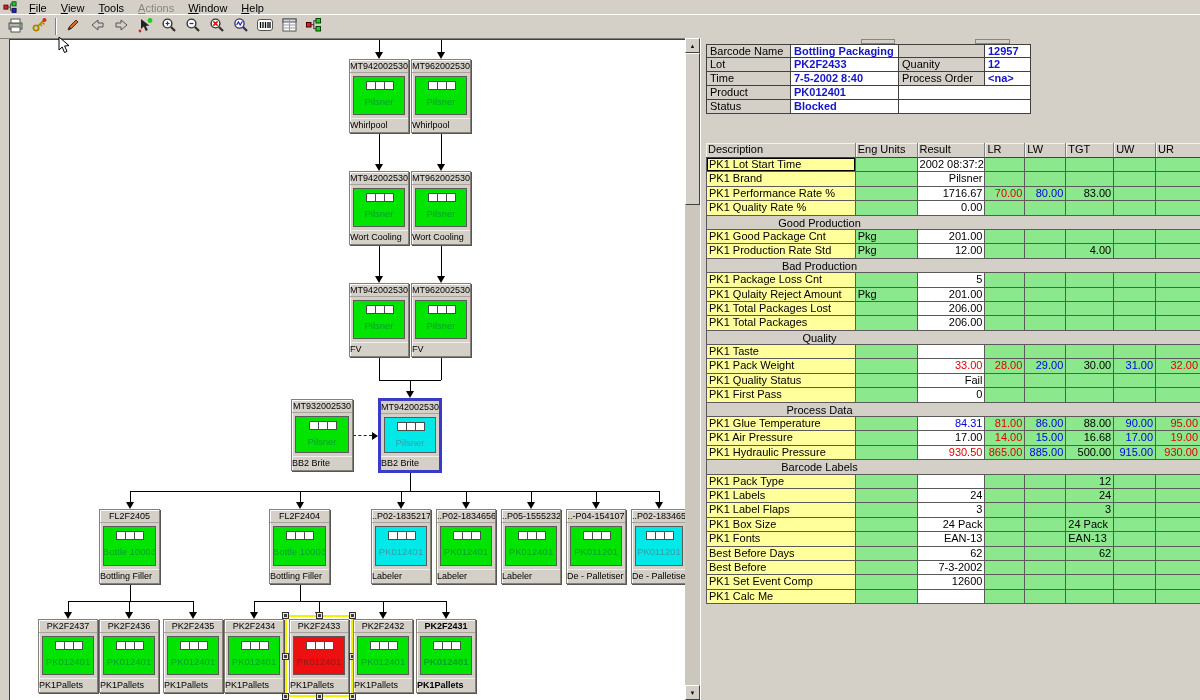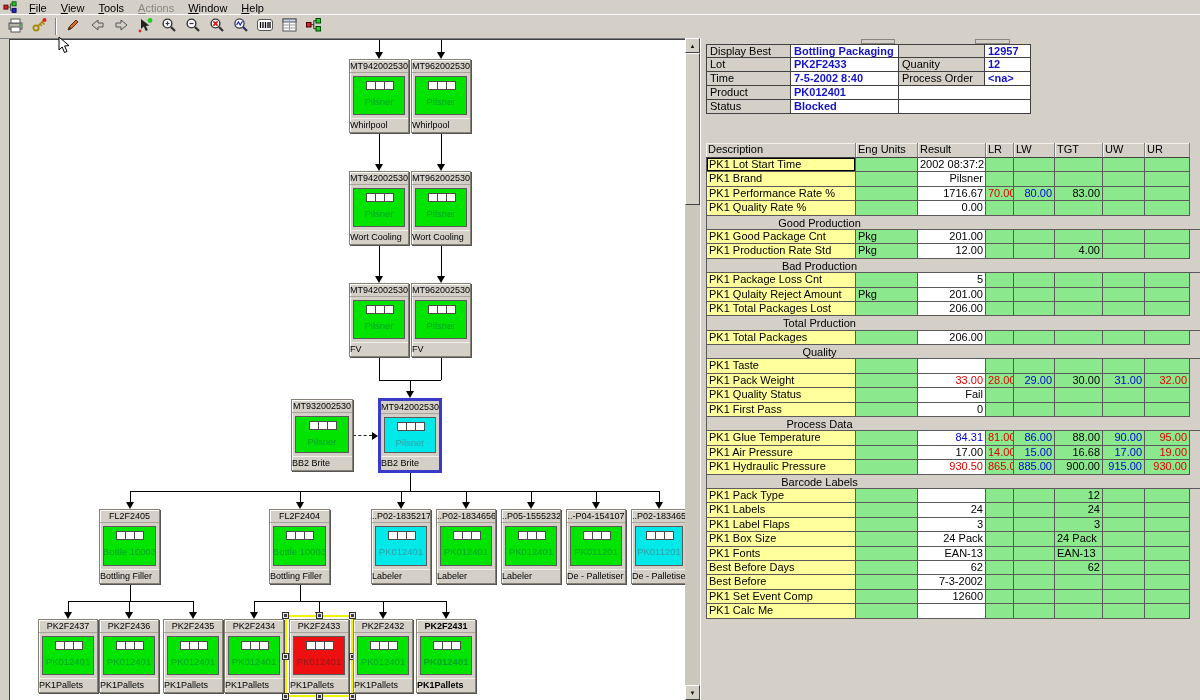--- a/index.html
+++ b/index.html
@@ -69,21 +69,21 @@
   .ig-value2{width:46px;background:#fff;color:#1414c8;font-weight:bold}
   .ig-blank{width:132px;background:#fff}
 
   .tbl{position:absolute;left:5px;top:105px;width:495px;overflow:hidden}
   .tr{display:flex;height:14.4px}
   .tr.hdr{height:15px}
   .td,.th{box-sizing:border-box;border-right:1px solid #5a5a5a;border-bottom:1px solid #5a5a5a;
           font-size:11px;line-height:13px;padding:0 2px;white-space:nowrap;overflow:hidden}
   .th{background:#d4d0c8;border-right:1px solid #808080;border-bottom:1px solid #404040;
       box-shadow:inset 1px 1px 0 #f4f2ec;color:#000}
-  .w0{width:150px}.w1{width:62px}.w2{width:68px}.w3{width:28px}.w4{width:41px}.w5{width:48px}.w6{width:42px}.w7{width:45px}
+  .w0{width:150px}.w1{width:62px}.w2{width:68px}.w3{width:40px}.w4{width:41px}.w5{width:48px}.w6{width:42px}.w7{width:45px}
   .c-desc{background:#ffff9c;color:#000;border-left:1px solid #5a5a5a}
   .c-desc.focused{box-shadow:inset 0 0 0 1px #000}
   .c-units{background:#8ce88c;color:#000}
   .c-result{background:#fff;color:#000;text-align:right}
   .c-result.red{color:#e00000}.c-result.blue{color:#0000e0}
   .c-green{background:#8ce88c;text-align:right}
   .col-lr,.col-ur{color:#e00000}
   .col-lw,.col-uw{color:#0000e0}
   .col-tgt{color:#000}
   .c-green.left{text-align:left}
@@ -535,21 +535,21 @@
   <button class="vs-btn" style="top:0">▲</button>
   <div class="vs-thumb"></div>
   <button class="vs-btn" style="top:647px">▼</button>
 </div>
 
 <div class="rpanel">
   <div class="stub" style="left:160px;top:1px;width:34px"></div>
   <div class="stub" style="left:274px;top:1px;width:35px"></div>
   <div class="igrid" id="info-grid">
       <div class="ig-row">
-        <div class="ig-cell ig-label">Display Best</div>
+        <div class="ig-cell ig-label">Barcode Name</div>
         <div class="ig-cell ig-value">Bottling Packaging</div>
         <div class="ig-cell ig-label2"></div>
         <div class="ig-cell ig-value2">12957</div>
       </div>
       <div class="ig-row">
         <div class="ig-cell ig-label">Lot</div>
         <div class="ig-cell ig-value">PK2F2433</div>
         <div class="ig-cell ig-label2">Quanity</div>
         <div class="ig-cell ig-value2">12</div>
       </div>
@@ -670,23 +670,20 @@
       <div class="tr">
         <div class="td w0 c-desc">PK1 Total Packages Lost</div>
         <div class="td w1 c-units"></div>
         <div class="td w2 c-result">206.00</div>
         <div class="td w3 c-green col-lr"></div>
         <div class="td w4 c-green col-lw"></div>
         <div class="td w5 c-green col-tgt"></div>
         <div class="td w6 c-green col-uw"></div>
         <div class="td w7 c-green col-ur"></div>
       </div>
-      <div class="section-row">
-        <span class="section-label">Total Prduction</span>
-      </div>
       <div class="tr">
         <div class="td w0 c-desc">PK1 Total Packages</div>
         <div class="td w1 c-units"></div>
         <div class="td w2 c-result">206.00</div>
         <div class="td w3 c-green col-lr"></div>
         <div class="td w4 c-green col-lw"></div>
         <div class="td w5 c-green col-tgt"></div>
         <div class="td w6 c-green col-uw"></div>
         <div class="td w7 c-green col-ur"></div>
       </div>
@@ -755,21 +752,21 @@
         <div class="td w5 c-green col-tgt">16.68</div>
         <div class="td w6 c-green col-uw">17.00</div>
         <div class="td w7 c-green col-ur">19.00</div>
       </div>
       <div class="tr">
         <div class="td w0 c-desc">PK1 Hydraulic Pressure</div>
         <div class="td w1 c-units"></div>
         <div class="td w2 c-result red">930.50</div>
         <div class="td w3 c-green col-lr">865.00</div>
         <div class="td w4 c-green col-lw">885.00</div>
-        <div class="td w5 c-green col-tgt">900.00</div>
+        <div class="td w5 c-green col-tgt">500.00</div>
         <div class="td w6 c-green col-uw">915.00</div>
         <div class="td w7 c-green col-ur">930.00</div>
       </div>
       <div class="section-row">
         <span class="section-label">Barcode Labels</span>
       </div>
       <div class="tr">
         <div class="td w0 c-desc">PK1 Pack Type</div>
         <div class="td w1 c-units"></div>
         <div class="td w2 c-result"></div>

